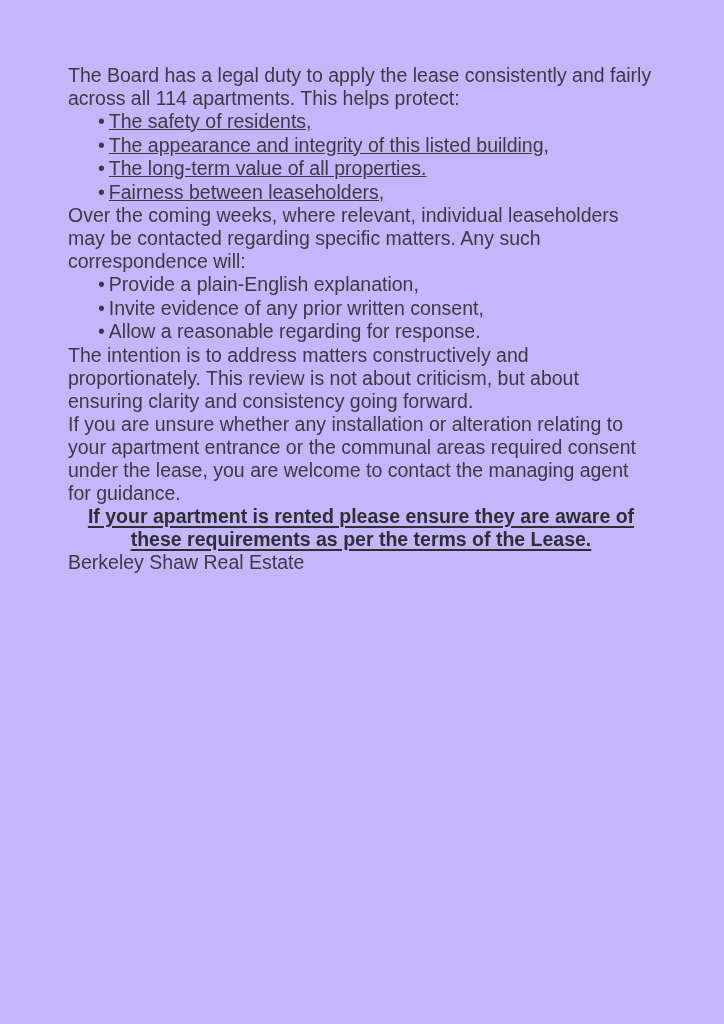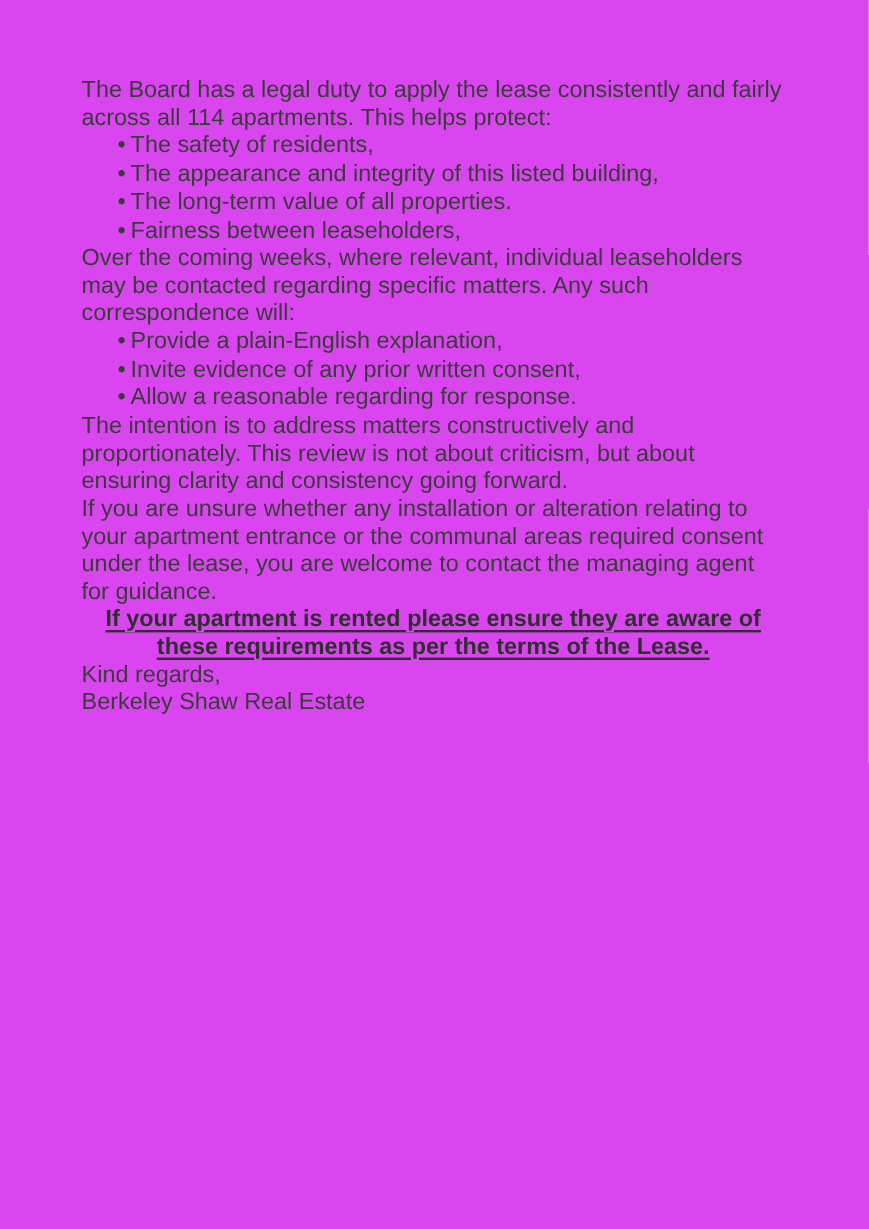--- a/index.html
+++ b/index.html
@@ -12,21 +12,21 @@
     height: 1024px;
     overflow: hidden;
     font-family: "Liberation Sans", "DejaVu Sans", sans-serif;
     color: #3b3b3b;
   }
   .page {
     box-sizing: border-box;
     width: 724px;
     height: 1024px;
     padding: 64px 0 0 68px;
-    background: #d946ef;
+    background: #c4b5fd;
   }
   .content {
     width: 586px;
   }
   p.para {
     margin: 0;
     font-size: 19.5px;
     line-height: 23px;
     letter-spacing: 0;
   }
@@ -37,21 +37,21 @@
   }
   ul.bullets li {
     font-size: 19.5px;
     line-height: 23.5px;
   }
   .bullet-glyph {
     display: inline-block;
     margin-right: 4px;
   }
   .mb-p1   { margin-bottom: 44px; }
-  .mb-ul1  { margin-bottom: 30px; }
+  .mb-ul1  { margin-bottom: 30px; text-decoration: underline; }
   .mb-p2   { margin-bottom: 35px; }
   .mb-ul2  { margin-bottom: 34px; }
   .mb-p3   { margin-bottom: 37px; }
   .mb-p4   { margin-bottom: 12px; }
   .mb-bold { margin-bottom: 12px; text-align: center; }
   .mb-kind { margin-bottom: 11px; }
   p.emphasis {
     font-weight: 700;
     color: #2f2f2f;
     text-decoration: underline;
@@ -81,18 +81,17 @@
       <li><span class="bullet-glyph">•</span><span>Invite evidence of any prior written consent,</span></li>
       <li><span class="bullet-glyph">•</span><span>Allow a reasonable regarding for response.</span></li>
     </ul>
 
     <p class="para mb-p3">The intention is to address matters constructively and proportionately. This review is not about criticism, but about ensuring clarity and consistency going forward.</p>
 
     <p class="para mb-p4">If you are unsure whether any installation or alteration relating to your apartment entrance or the communal areas required consent under the lease, you are welcome to contact the managing agent for guidance.</p>
 
     <p class="para emphasis mb-bold">If your apartment is rented please ensure they are aware of these requirements as per the terms of the Lease.</p>
 
-    <p class="para mb-kind">Kind regards,</p>
 
     <p class="para">Berkeley Shaw Real Estate</p>
 
   </div>
 </div>
 
 </body></html>

